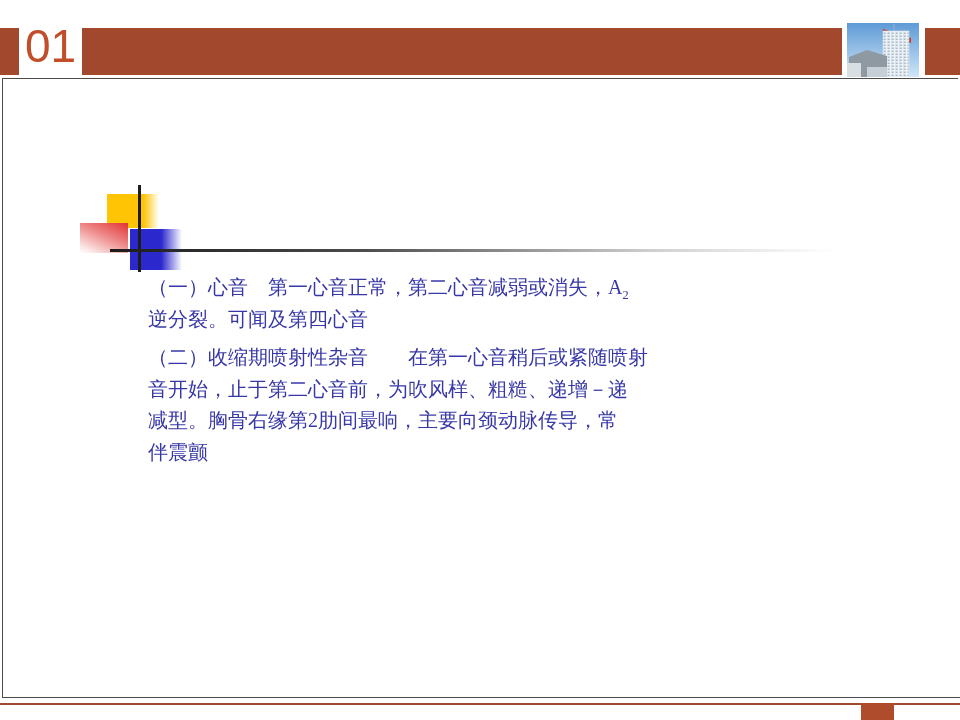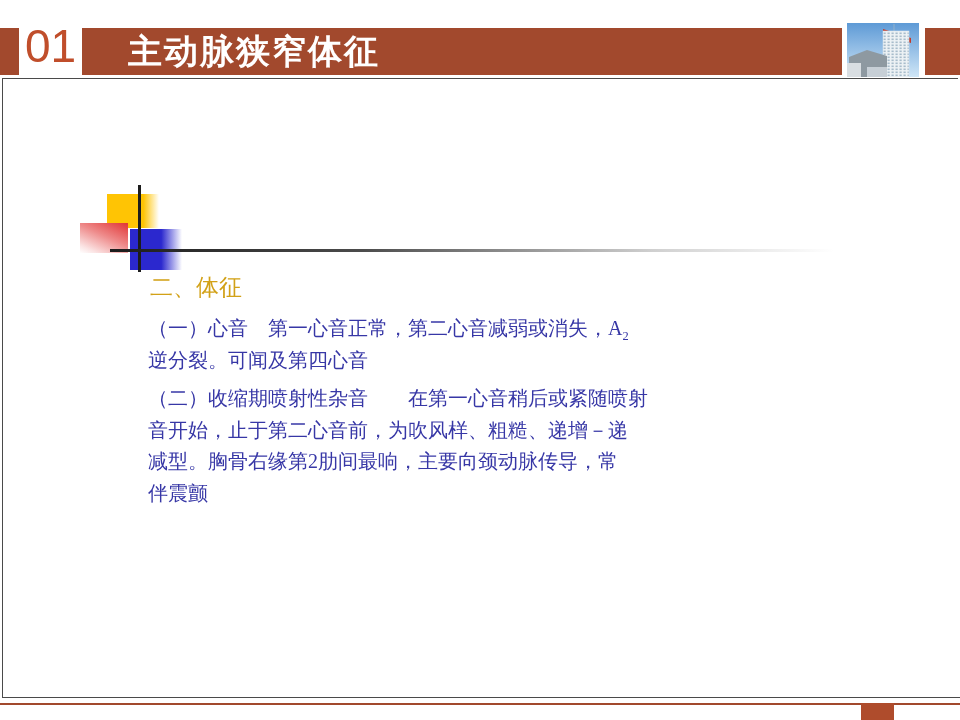--- a/index.html
+++ b/index.html
@@ -66,21 +66,20 @@
 </style>
 </head>
 <body>
 
 <div class="slide">
 
   <div class="header-bar"></div>
   <div class="num-box">
     <span class="num">01</span>
   </div>
-  <div class="title">主动脉狭窄体征</div>
 
   <div class="photo-frame">
     <svg class="photo" viewBox="0 0 72 54" aria-hidden="true">
       <defs>
         <linearGradient id="sky" x1="0" y1="0" x2="0" y2="1">
           <stop offset="0" stop-color="#5E9AD6"></stop>
             <stop offset="1" stop-color="#CFE6F7"></stop>
         </linearGradient>
         <pattern id="win" width="4" height="3" patternUnits="userSpaceOnUse">
           <rect width="4" height="3" fill="#EDF2F5"></rect>
@@ -103,21 +102,20 @@
   <div class="bottom-red-line"></div>
   <div class="bottom-red-block"></div>
 
   <div class="sq-yellow"></div>
   <div class="sq-red"></div>
   <div class="sq-blue"></div>
   <div class="line-v"></div>
   <div class="line-h"></div>
 
   <div class="content">
-    <h2 class="section-heading">二、体征</h2>
     <div>
         <p class="body-par"><span>（一）心音　第一心音正常，第二心音减弱或消失，</span><span class="latin">A</span><sub class="latin">2</sub><span>
 逆分裂。可闻及第四心音</span></p>
         <p class="body-par"><span>（二）收缩期喷射性杂音　　在第一心音稍后或紧随喷射
 音开始，止于第二心音前，为吹风样、粗糙、递增－递
 减型。胸骨右缘第</span><span class="latin">2</span><span>肋间最响，主要向颈动脉传导，常
 伴震颤</span></p>
       </div>
   </div>
 

